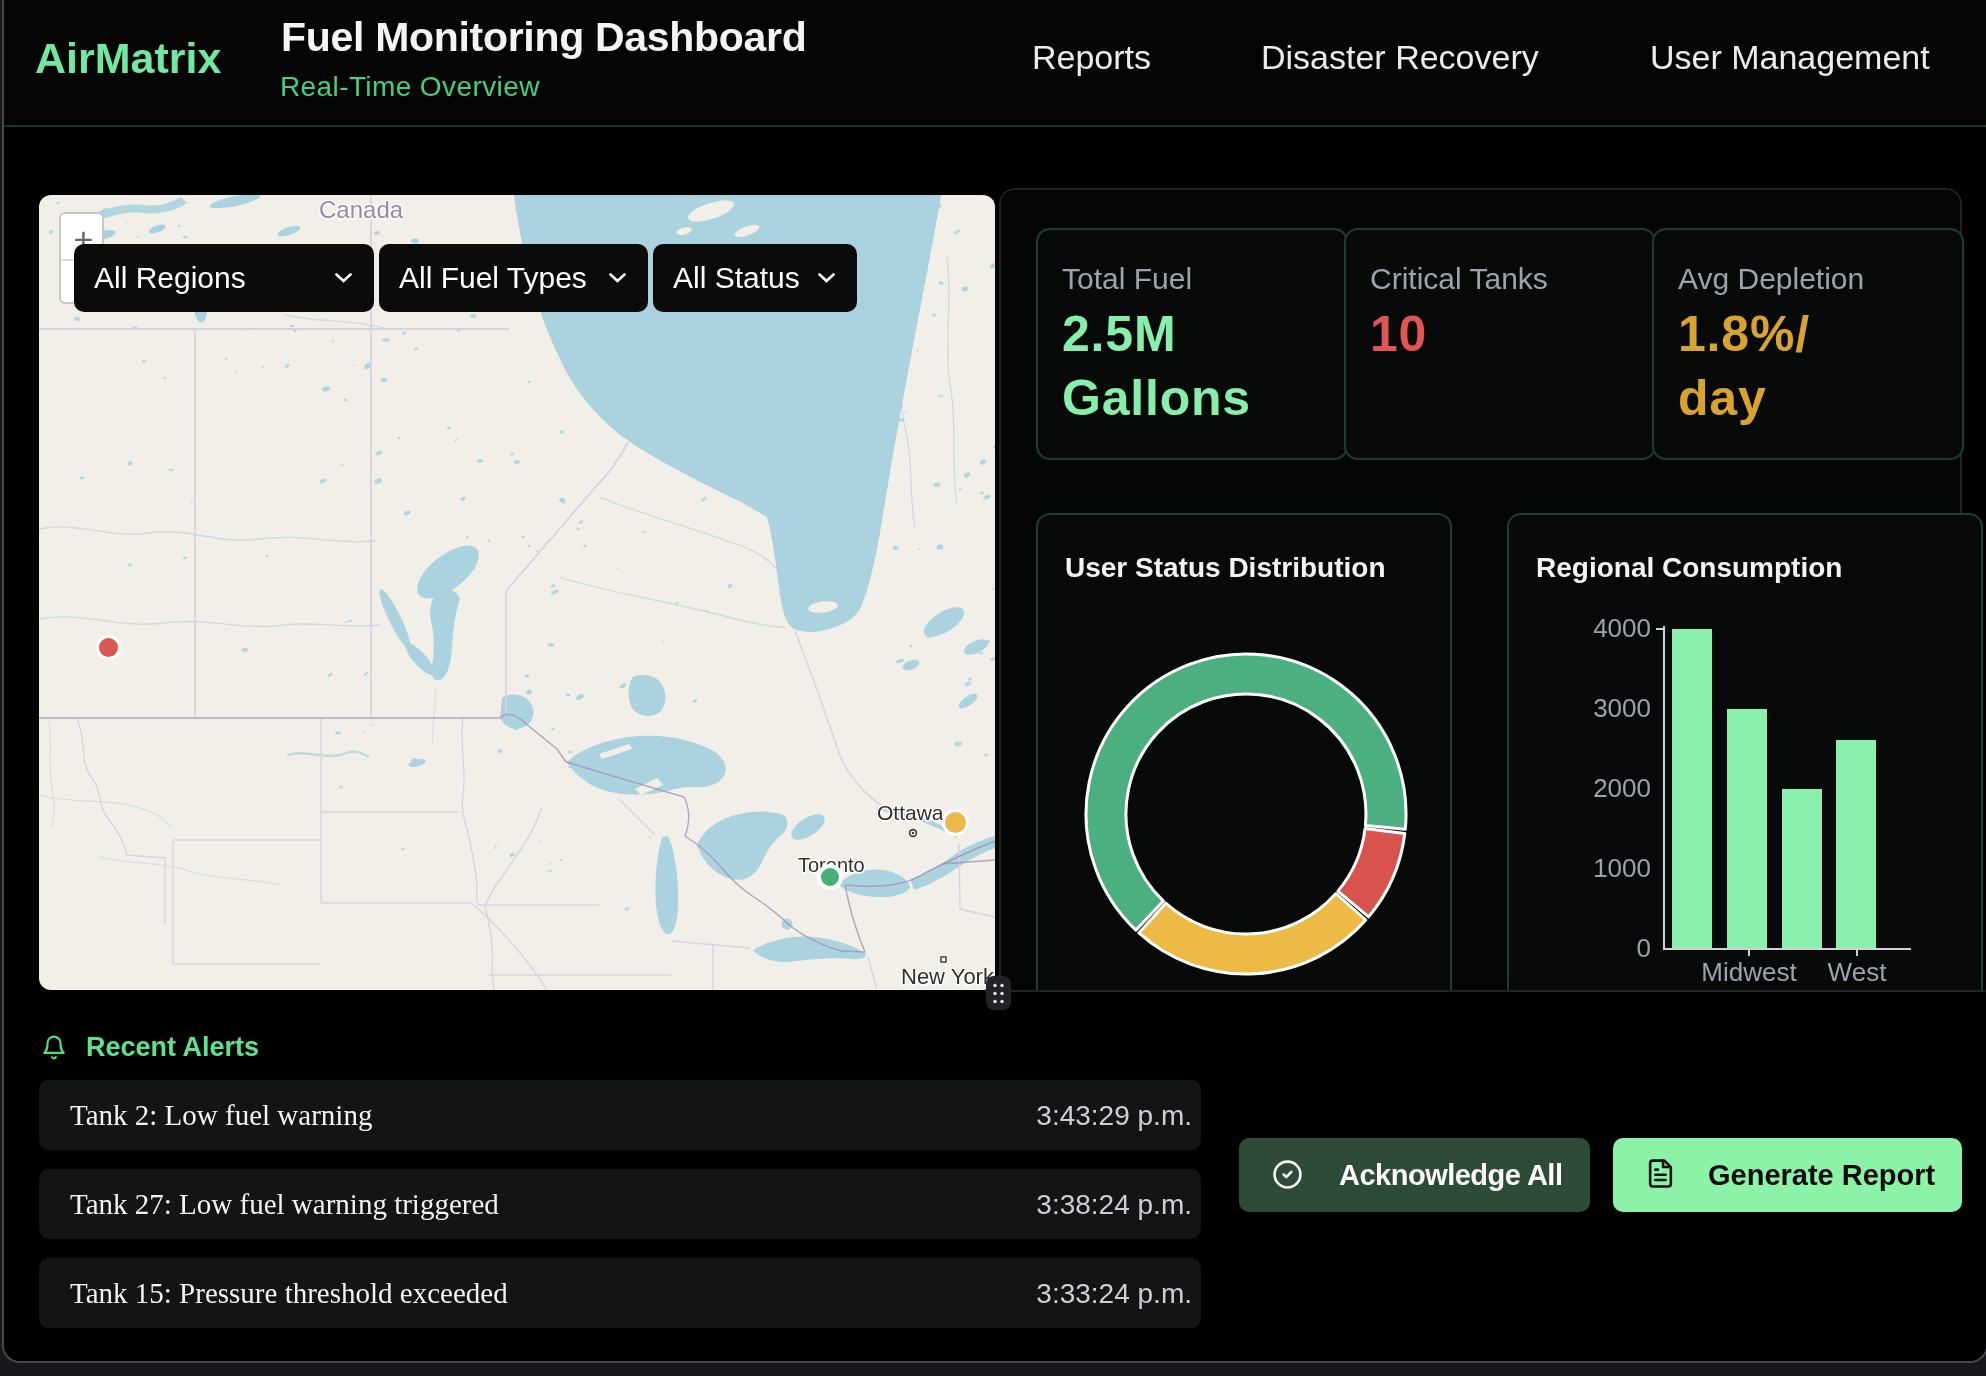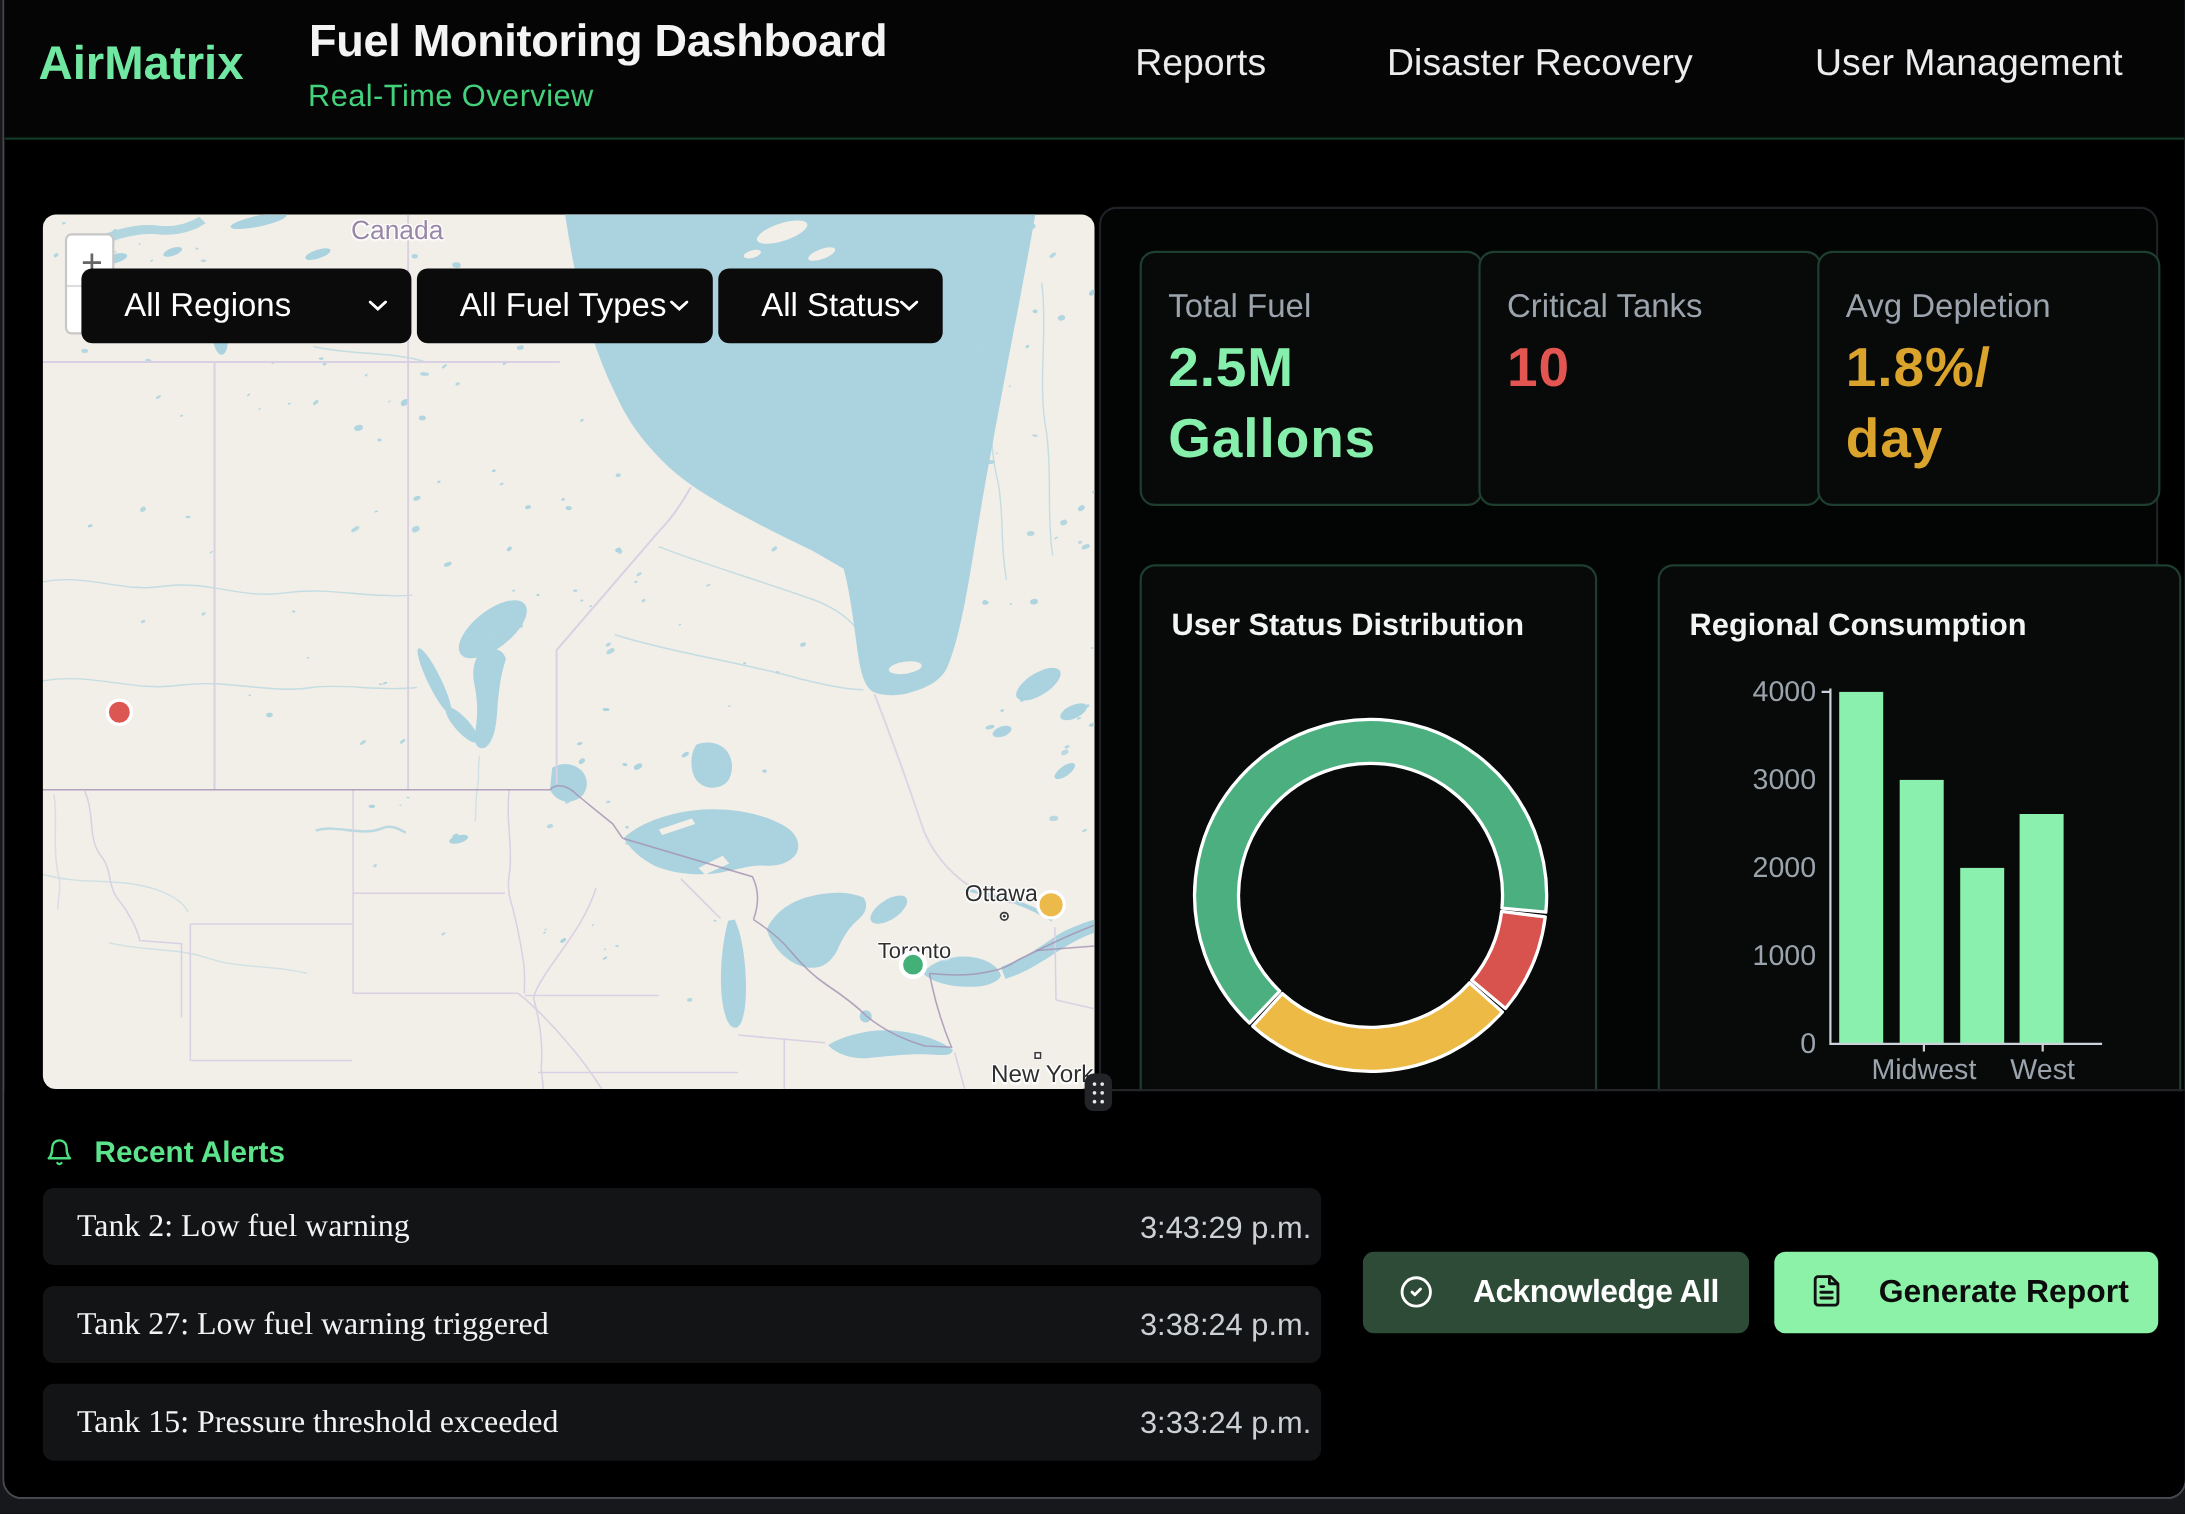--- a/index.html
+++ b/index.html
@@ -16,21 +16,21 @@
   #subtitle { position:absolute; left:276px; top:71px; font-size:28px; letter-spacing:0.4px; color:#43d17c;text-align:right; }
   .nav { position:absolute; top:38px; font-size:34px; color:#ececee; }
   
   #map { position:absolute; left:35px; top:195px; width:956px; height:795px;
     background:#f2efe9; border-radius:12px; overflow:hidden; }
   #zoomctl { position:absolute; left:20px; top:17px; width:45px; height:92px; background:#fff;
     border:2px solid #c7c7c7; border-radius:6px; }
   #zoomctl .zline { position:absolute; left:0; top:45px; width:100%; height:2px; background:#ddd; }
   .zi { position:absolute; left:0; width:45px; text-align:center; font-size:34px; color:#666; font-weight:400; }
   .dd { position:absolute; top:49px; height:68px; background:#0b0b0c; border-radius:10px; color:#fff;
-    font-size:30px; display:flex; align-items:center; padding-left:39px; }
+    font-size:30px; display:flex; align-items:center; padding-left:20px; }
   .dd svg { position:absolute; right:22px; top:29px; }
   .mlabel { position:absolute; color:#2f2f2f;
     text-shadow:-1px -1px 0 #fff,1px -1px 0 #fff,-1px 1px 0 #fff,1px 1px 0 #fff, 0 2px 2px rgba(255,255,255,.8); }
   .marker { position:absolute; border-radius:50%; }
   
   #rpanel { position:absolute; left:995px; top:188px; width:963px; height:980px;
     border:2px solid #202126; border-radius:16px; background:#030404; }
   .stat { position:absolute; top:38px; width:312px; height:232px; background:#080a09;
     border:2px solid #1e3f30; border-radius:14px; }
   .stat .lab { position:absolute; left:24px; top:32px; font-size:30px; color:#9ba3ad; }

